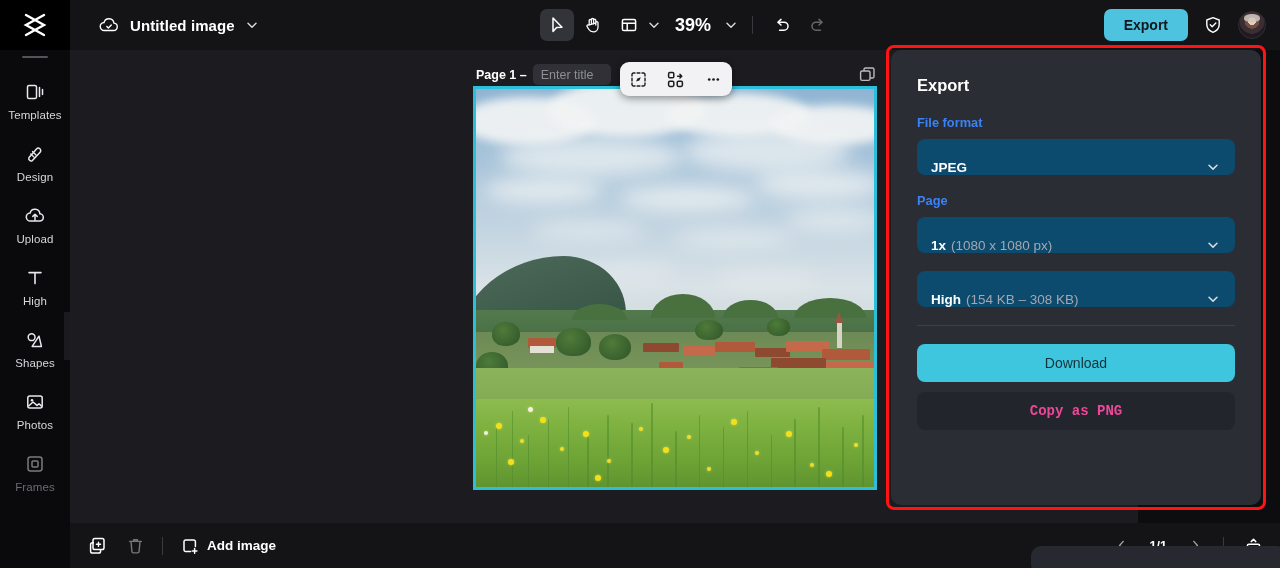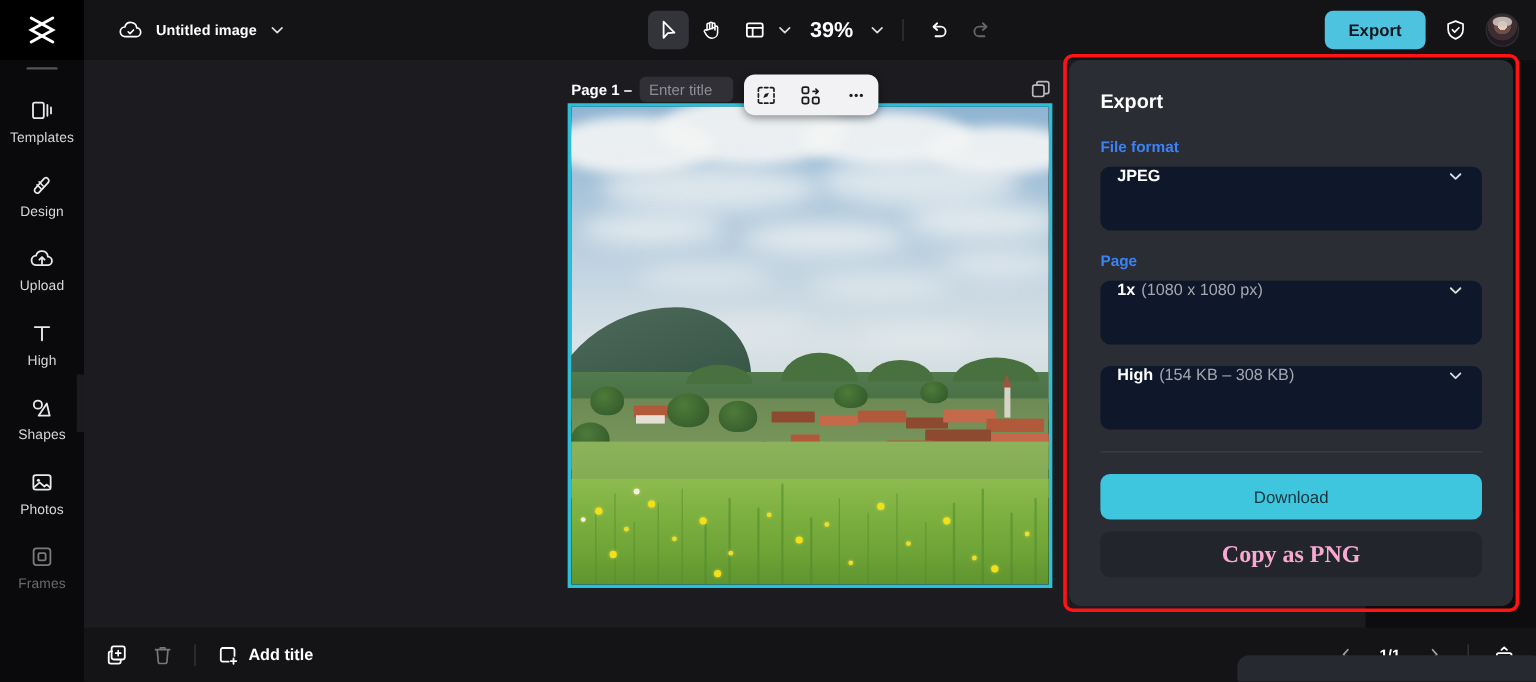--- a/index.html
+++ b/index.html
@@ -16,21 +16,21 @@
     position: absolute; top: 0; left: 0; width: 1280px; height: 50px;
     background: #141416; display: flex; align-items: center;
   }
   .logo-cell {
     width: 70px; height: 50px; display: flex; align-items: center; justify-content: center;
     background: #000;
   }
   .logo-glyph { width: 26px; height: 24px; display: block; }
   .doc-title-wrap { display: flex; align-items: center; gap: 10px; margin-left: 28px; }
   .cloud-ic { width: 22px; height: 22px; display: block; }
-  .doc-title { color: #fff; font-size: 12px; font-weight: bold; letter-spacing: .1px; }
+  .doc-title { color: #fff; font-size: 15px; font-weight: bold; letter-spacing: .1px; }
   .chev-sm { width: 14px; height: 14px; display: block; opacity: .85; }
 
   .center-tools {
     position: absolute; left: 540px; top: 0; height: 50px;
     display: flex; align-items: center; gap: 2px;
   }
   .tool-btn {
     width: 34px; height: 32px; border-radius: 7px;
     display: flex; align-items: center; justify-content: center;
     cursor: pointer;
@@ -181,37 +181,37 @@
     position: absolute; left: 891px; top: 50px; width: 370px; height: 455px;
     background: #2a2d33; border-radius: 10px; padding: 26px 26px 0 26px; z-index: 8;
   }
   .panel-highlight {
     position: absolute; left: 886px; top: 45px; width: 380px; height: 465px;
     border: 3px solid #ff1313; border-radius: 8px; z-index: 9; pointer-events: none;
   }
   .panel-title { color: #fff; font-size: 16.5px; font-weight: bold; margin-bottom: 20px; }
   .field-label { color: #3b82f6; font-size: 12.8px; font-weight: bold; margin-bottom: 9px; }
   .select {
-    height: 53px; background: #0f172a; border-radius: 8px;
-    display: flex; align-items: flex-start; padding: 0 14px; cursor: pointer;
+    height: 36px; background: #0c4a6e; border-radius: 8px;
+    display: flex; align-items: flex-end; padding: 0 14px; cursor: pointer;
     margin-bottom: 18px;
   }
   .select .val { color: #fff; font-size: 13.5px; font-weight: bold; }
   .select .sub { color: #a4a7af; font-size: 13.5px; margin-left: 5px; font-weight: normal; }
   .select .spacer { flex: 1; }
   .divider { height: 1px; background: #3c4049; margin: 8px 0 18px 0; }
   .dl-btn {
     height: 38px; width: 100%; border: none; border-radius: 8px;
     background: #3ec6de; color: #13333c; font-size: 14px; cursor: pointer;
     font-family: "Liberation Sans", sans-serif; margin-bottom: 10px;
   }
   .png-btn {
     height: 38px; width: 100%; border: none; border-radius: 8px;
-    background: #22252b; color: #f9a8d4; font-size: 20px; font-weight: bold; cursor: pointer;
-    font-family: Liberation Serif, serif;
+    background: #22252b; color: #ec4899; font-size: 14px; font-weight: bold; cursor: pointer;
+    font-family: Liberation Mono, monospace;
   }
   .ghost-panel {
     position: absolute; left: 961px; top: 496px; width: 256px; height: 28px;
     background: #26292f; border-radius: 10px; z-index: 5;
   }
 
   
   .bottombar {
     position: absolute; left: 70px; bottom: 0; width: 1210px; height: 45px;
     background: #141416; display: flex; align-items: center; padding: 0 14px;
@@ -561,21 +561,21 @@
       <svg width="19" height="19" viewBox="0 0 19 19">
         <path d="M3.6 5.4h11.8M7.6 5.4V3.8h3.8v1.6M5 5.4l.9 10a1.6 1.6 0 0 0 1.6 1.5h4a1.6 1.6 0 0 0 1.6-1.5l.9-10" fill="none" stroke="#fff" stroke-width="1.4" stroke-linecap="round" stroke-linejoin="round"></path>
       </svg>
     </div>
     <div class="vdiv" style="margin:0 14px"></div>
     <div class="addpage">
       <svg width="18" height="18" viewBox="0 0 18 18">
         <path d="M14.4 9.6V4.6A1.6 1.6 0 0 0 12.8 3H4.6A1.6 1.6 0 0 0 3 4.6v8.2A1.6 1.6 0 0 0 4.6 14.4h5" fill="none" stroke="#fff" stroke-width="1.5" stroke-linecap="round"></path>
         <path d="M13.6 11.6v4.6M11.3 13.9h4.6" stroke="#fff" stroke-width="1.5" stroke-linecap="round"></path>
       </svg>
-      <span>Add title</span>
+      <span>Add image</span>
     </div>
 
     <div class="bb-right">
       <div class="nav-ch">
         <svg width="13" height="13" viewBox="0 0 13 13">
           <path d="M8.2 2.4 L4.6 6.5 L8.2 10.6" fill="none" stroke="#fff" stroke-width="1.4" stroke-linecap="round" stroke-linejoin="round"></path>
         </svg>
       </div>
       <div class="pageno">1/1</div>
       <div class="nav-ch">

